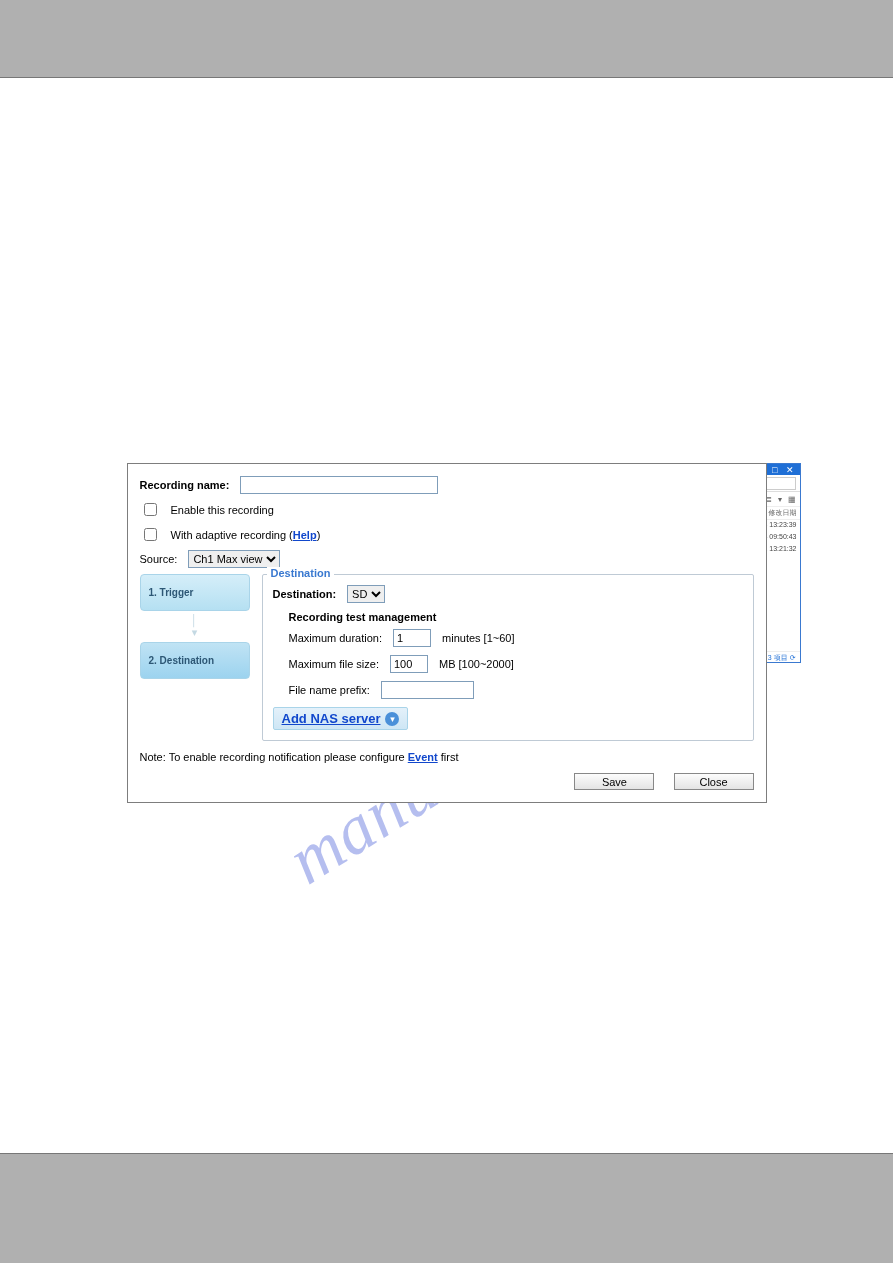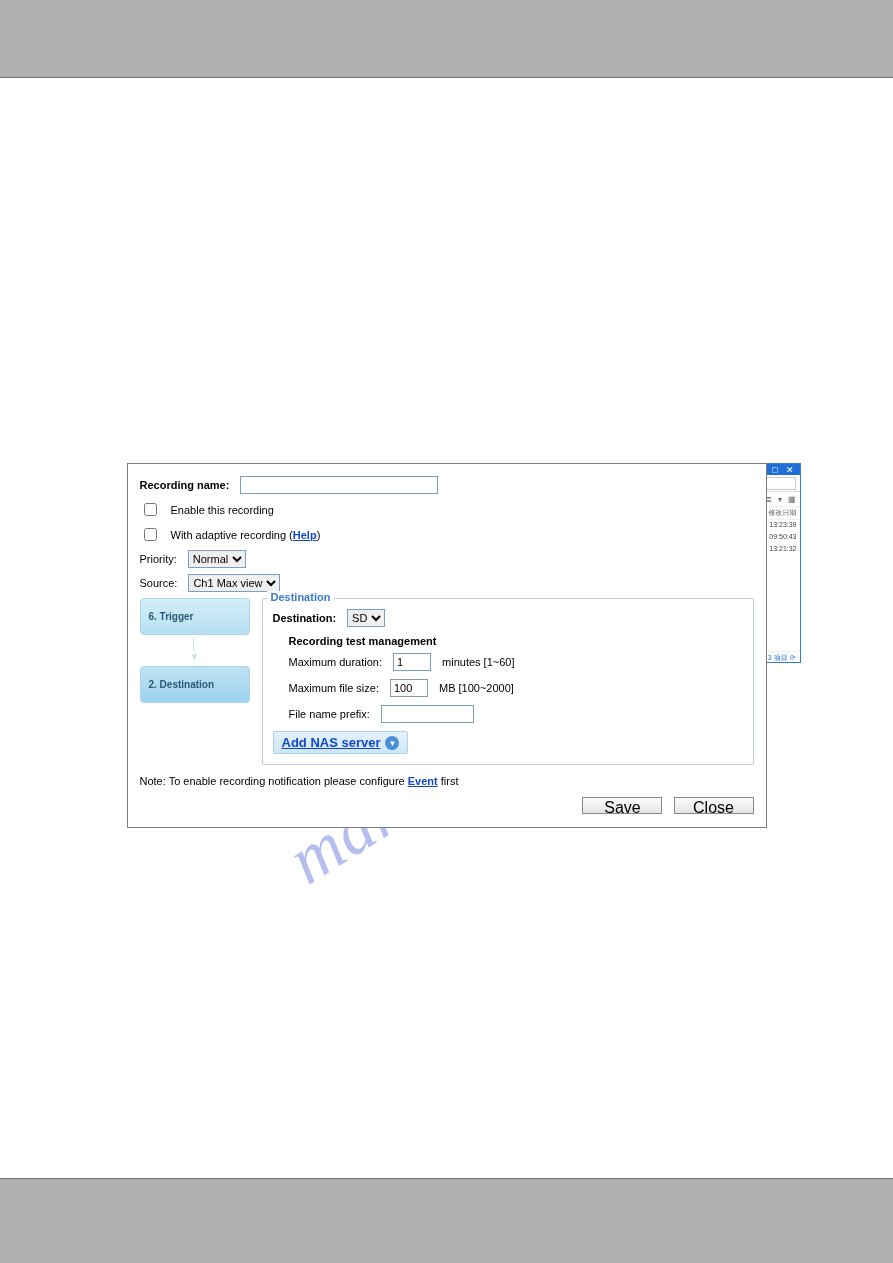--- a/index.html
+++ b/index.html
@@ -77,21 +77,21 @@
 .dest-box{flex:1;border:1px solid #bfcad5;border-radius:2px;padding:10px;position:relative}
 .dest-legend{position:absolute;top:-8px;left:4px;background:#fff;padding:0 4px;color:#3a79d0;font-weight:bold;font-size:11px}
 .dest-content .form-row{margin-bottom:8px}
 .subheading{font-weight:bold;font-size:11px;margin:6px 0 6px 16px}
 .add-nas{display:inline-flex;align-items:center;gap:5px;border:1px solid #a9d4e9;background:linear-gradient(to bottom,#e4f1fa,#cee6f5);padding:3px 8px;border-radius:2px}
 .add-nas-link{color:#1147cc;text-decoration:underline;font-weight:bold;font-size:13px}
 .add-nas-icon{width:14px;height:14px;border-radius:50%;background:#4a90d9;display:flex;align-items:center;justify-content:center;color:#fff;font-size:9px}
 .note{font-size:11px;margin-top:10px}
 .note a{color:#1147cc;text-decoration:underline;font-weight:bold}
 .buttons{text-align:right;margin-top:10px}
-.buttons button{width:80px;height:17px;border:1px solid #888;background:linear-gradient(to bottom,#fcfcfc,#e4e4e4);font-size:16px;margin-left:8px;cursor:pointer}
+.buttons button{width:80px;height:17px;border:1px solid #888;background:linear-gradient(to bottom,#fcfcfc,#e4e4e4);font-size:11px;margin-left:16px;cursor:pointer}
 
 
 .watermark{position:absolute;top:230px;left:130px;font-size:70px;font-style:italic;color:rgba(90,110,220,0.45);font-family:Georgia,serif;transform:rotate(-32deg);pointer-events:none;letter-spacing:1px;white-space:nowrap}
 
 .footer-bar{height:100px;background:#b0b0b0}
 </style>
 </head>
 <body>
 
 <div class="page">
@@ -299,31 +299,27 @@
         </div>
         <div class="form-row">
           <input type="checkbox" style="">
           <label>Enable this recording</label>
         </div>
         <div class="form-row">
           <input type="checkbox" style="">
           <label><span>With adaptive recording (</span><a href="#" class="help-link">Help</a><span>)</span></label>
         </div>
         <div class="form-row">
-          <label>Priority:</label>
-          <select><option>Normal</option></select>
-        </div>
-        <div class="form-row">
           <label>Source:</label>
           <select><option>Ch1 Max view</option></select>
         </div>
 
         <div class="steps-and-dest">
           <div class="steps">
-            <div class="step-box">6.  Trigger</div>
+            <div class="step-box">1.  Trigger</div>
             <div class="step-arrow">│<br>▾</div>
             <div class="step-box active">2.  Destination</div>
           </div>
           <div class="dest-box">
             <div class="dest-legend">Destination</div>
             <div class="dest-content">
               <div class="form-row">
                 <label style="font-weight:bold">Destination:</label>
                 <select><option>SD</option></select>
               </div>

